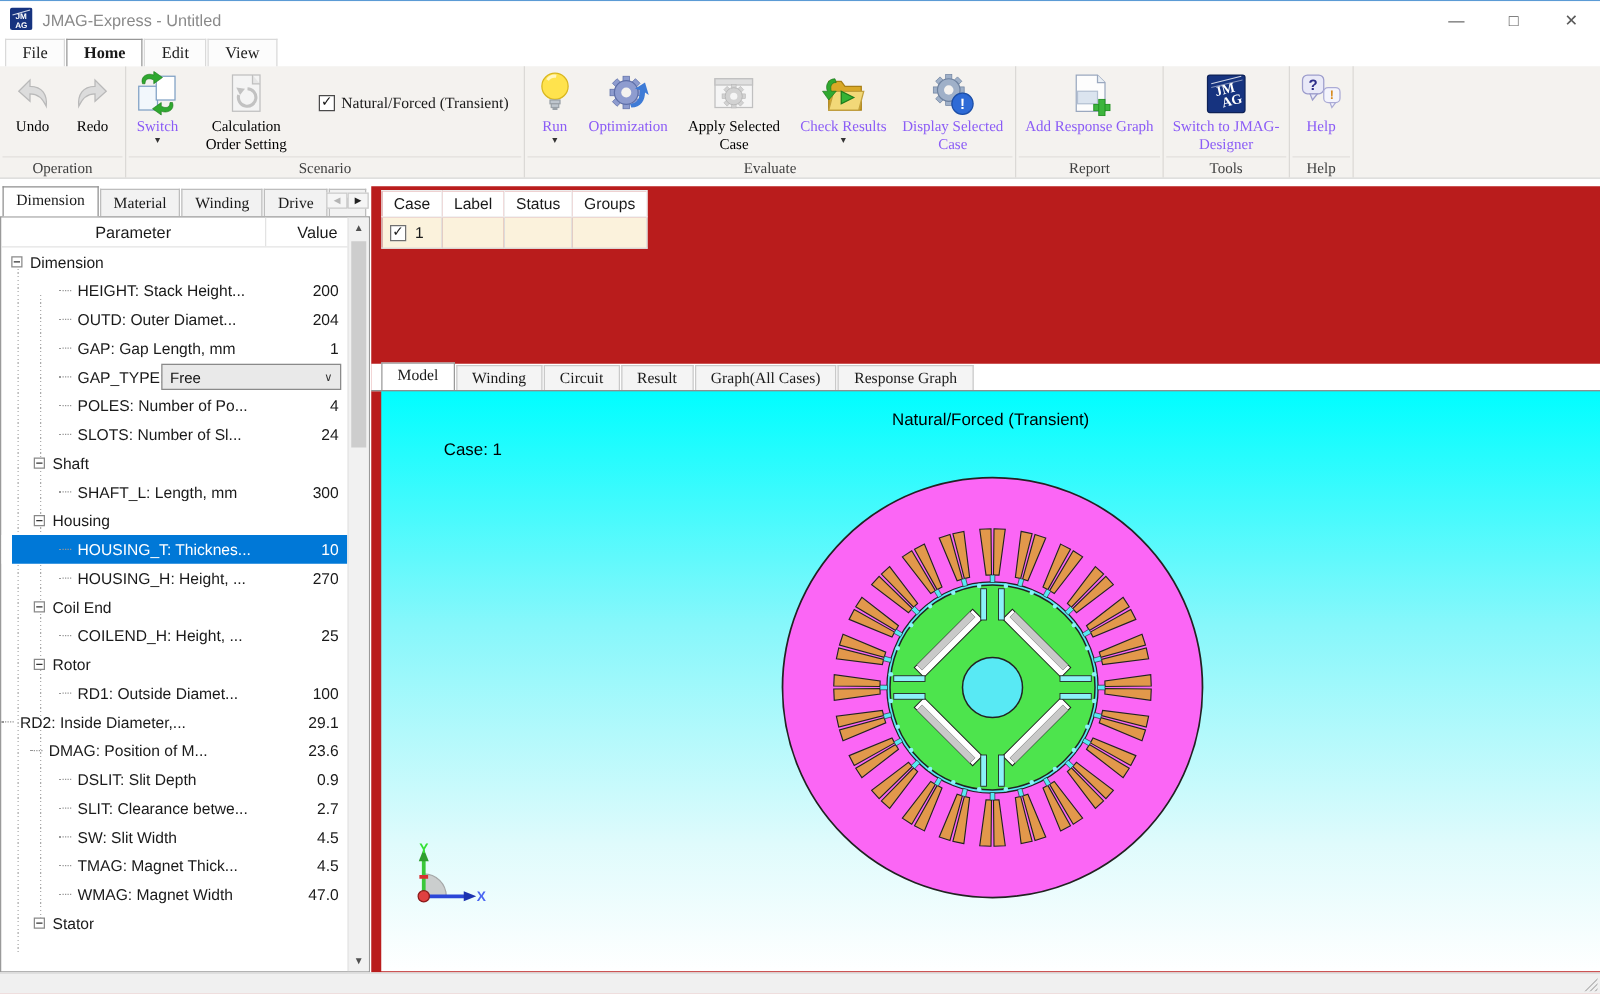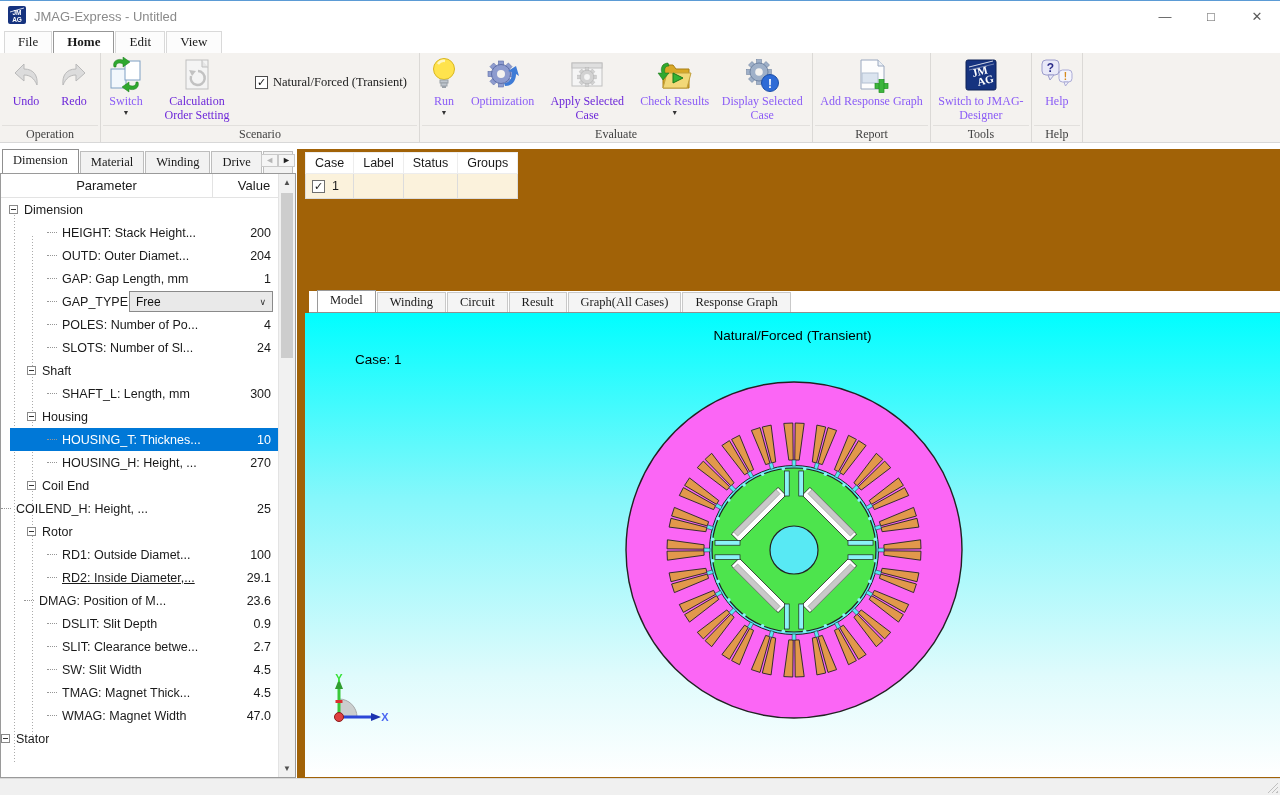--- a/index.html
+++ b/index.html
@@ -18,21 +18,21 @@
   .mtab{font-family:"Liberation Serif",serif;font-size:13px;height:22px;padding:2px 13px;border:1px solid #d9d9d9;border-bottom:none;background:#fcfcfc;margin-right:1px}
   .mtab.active{background:#fff;border-color:#979797;position:relative;z-index:2;font-weight:bold}
 
   
   .ribbon{height:90px;background:#f4f2ef;border-bottom:1px solid #d8d8d8;display:flex}
   .rgroup{display:flex;flex-direction:column;border-right:1px solid #dbd9d6;padding:0 2px}
   .rgroup-content{flex:1;display:flex;align-items:flex-start;padding-top:2px}
   .rbtn{display:flex;flex-direction:column;align-items:center;padding:1px 5px;min-width:44px;max-width:96px;cursor:default}
   .rbtn .icon{height:38px;display:flex;align-items:center;justify-content:center}
   .rbtn .lbl{font-family:"Liberation Serif",serif;font-size:12px;text-align:center;line-height:1.18;color:#8b5cf6}
-  .rbtn.disabled .lbl{color:#6d28d9}
+  .rbtn.disabled .lbl{color:#000000}
   .rbtn.nowrap{max-width:130px}
   .rbtn.nowrap .lbl{white-space:nowrap}
   .drop{font-size:7px;color:#333;margin-top:1px;line-height:1}
   .rgroup-label{height:17px;border-top:1px solid #e2e0dd;text-align:center;font-family:"Liberation Serif",serif;font-size:12px;color:#3f3f3f;line-height:16px;padding:0 10px}
   .rcheck{display:flex;align-items:center;margin:20px 10px 0 10px;font-family:"Liberation Serif",serif;font-size:12.5px;white-space:nowrap;cursor:default}
   .cbox{width:13px;height:13px;border:1px solid #4a4a4a;background:#fff;margin-right:5px;font-size:11px;line-height:11px;text-align:center;color:#111;flex:none}
 
   
   .left-panel{position:absolute;left:0;top:148px;width:296px;bottom:17px;background:#fff;display:flex;flex-direction:column}
   .ptabs{height:24px;display:flex;align-items:flex-end;background:#fff;position:relative;padding-left:2px}
@@ -57,28 +57,28 @@
   .ebox::before{content:"";position:absolute;left:1px;right:1px;top:3px;border-top:1px solid #333}
   .dotlead{width:10px;border-top:1px dotted #969696;margin-right:5px;flex:none}
   .combo{position:absolute;left:128px;right:5px;top:1px;bottom:1px;background:#e9e9e9;border:1px solid #8a8a8a;display:flex;align-items:center;padding-left:6px;font-size:12px;color:#111}
   .combo .chev{margin-left:auto;padding-right:6px;font-size:9px;color:#333}
   .vscroll{position:absolute;right:0;top:0;bottom:0;width:17px;background:#f1f1f1;border-left:1px solid #e3e3e3}
   .sarrow{height:17px;text-align:center;font-size:8px;color:#505050;line-height:17px}
   .sarrow.down{position:absolute;bottom:0;left:0;right:0}
   .sthumb{position:absolute;left:2px;right:2px;top:19px;height:165px;background:#cdcdcd}
 
   
-  .main{position:absolute;left:297px;top:148px;right:0;bottom:17px;background:#a16207}
+  .main{position:absolute;left:297px;top:148px;right:0;bottom:17px;background:#b91c1c}
   .case-area{position:absolute;top:0;left:0;right:0;height:142px}
   .case-tbl{border-collapse:collapse;margin:3px 0 0 8px;font-size:12.5px}
   .case-tbl th{font-weight:normal;border:1px solid #ededed;padding:3px 9px;background:#fff}
   .case-tbl td{background:#fbf2dc;border:1px solid #dcdcdc;height:25px;padding:2px 6px;min-width:36px}
   .case-cell{display:flex;align-items:center}
   .case-cb{width:13px;height:13px;border:1px solid #707070;background:#fff;font-size:11px;line-height:11px;text-align:center;margin-right:7px;flex:none}
-  .view-tabs{position:absolute;top:142px;left:12px;right:0;height:22px;display:flex;align-items:flex-end;padding-left:8px;background:#fff;border-bottom:1px solid #8f8f8f}
+  .view-tabs{position:absolute;top:142px;left:0;right:0;height:22px;display:flex;align-items:flex-end;padding-left:8px;background:#fff;border-bottom:1px solid #8f8f8f}
   .vtab{font-family:"Liberation Serif",serif;font-size:12.5px;height:20px;padding:2px 12px;border:1px solid #c9c9c9;border-bottom:none;background:#f4f4f4;margin-right:1px;white-space:nowrap}
   .vtab.active{background:#fff;border-color:#9a9a9a;height:22px;z-index:2}
 
   
   .viewport{position:absolute;top:164px;left:8px;right:0;bottom:1px;background:linear-gradient(180deg,#00feff 0%,#86f7fb 40%,#dffbfc 78%,#ffffff 100%)}
   .vp-title{position:absolute;top:15px;left:0;right:0;text-align:center;font-size:13.5px;color:#000}
   .vp-case{position:absolute;top:39px;left:50px;font-size:13.5px;color:#000}
   #motor{position:absolute;inset:0}
   #triad{position:absolute;left:14px;bottom:42px}
 
@@ -399,35 +399,35 @@
           </div>
           <div class="trow" style="padding-left: 46px;">
             <span class="dotlead"></span>
             <span class="tlbl">HOUSING_H: Height, ...</span>
             <span class="val">270</span>
           </div>
           <div class="trow" style="padding-left: 26px;">
             <span class="ebox"></span>
             <span class="tlbl">Coil End</span>
           </div>
-          <div class="trow" style=" align-items: center;">
+          <div class="trow" style="padding-left: 46px; align-items: center;">
             <span class="dotlead"></span>
             <span class="tlbl">COILEND_H: Height, ...</span>
             <span class="val">25</span>
           </div>
           <div class="trow" style="padding-left: 26px;">
             <span class="ebox"></span>
             <span class="tlbl">Rotor</span>
           </div>
           <div class="trow" style="padding-left: 46px;">
             <span class="dotlead"></span>
             <span class="tlbl">RD1: Outside Diamet...</span>
             <span class="val">100</span>
           </div>
-          <div class="trow" style="padding-left: 46px; text-decoration: underline;">
+          <div class="trow" style="">
             <span class="dotlead"></span>
             <span class="tlbl">RD2: Inside Diameter,...</span>
             <span class="val">29.1</span>
           </div>
           <div class="trow" style="padding-left: 23px;">
             <span class="dotlead"></span>
             <span class="tlbl">DMAG: Position of M...</span>
             <span class="val">23.6</span>
           </div>
           <div class="trow" style="padding-left: 46px;">
@@ -448,21 +448,21 @@
           <div class="trow" style="padding-left: 46px;">
             <span class="dotlead"></span>
             <span class="tlbl">TMAG: Magnet Thick...</span>
             <span class="val">4.5</span>
           </div>
           <div class="trow" style="padding-left: 46px;">
             <span class="dotlead"></span>
             <span class="tlbl">WMAG: Magnet Width</span>
             <span class="val">47.0</span>
           </div>
-          <div class="trow" style="">
+          <div class="trow" style="padding-left: 26px;">
             <span class="ebox"></span>
             <span class="tlbl">Stator</span>
           </div>
           <div class="trow" style="padding-left: 46px;"></div>
         </div>
       <div class="vscroll">
         <div class="sarrow">▲</div>
         <div class="sthumb"></div>
         <div class="sarrow down">▼</div>
       </div>

